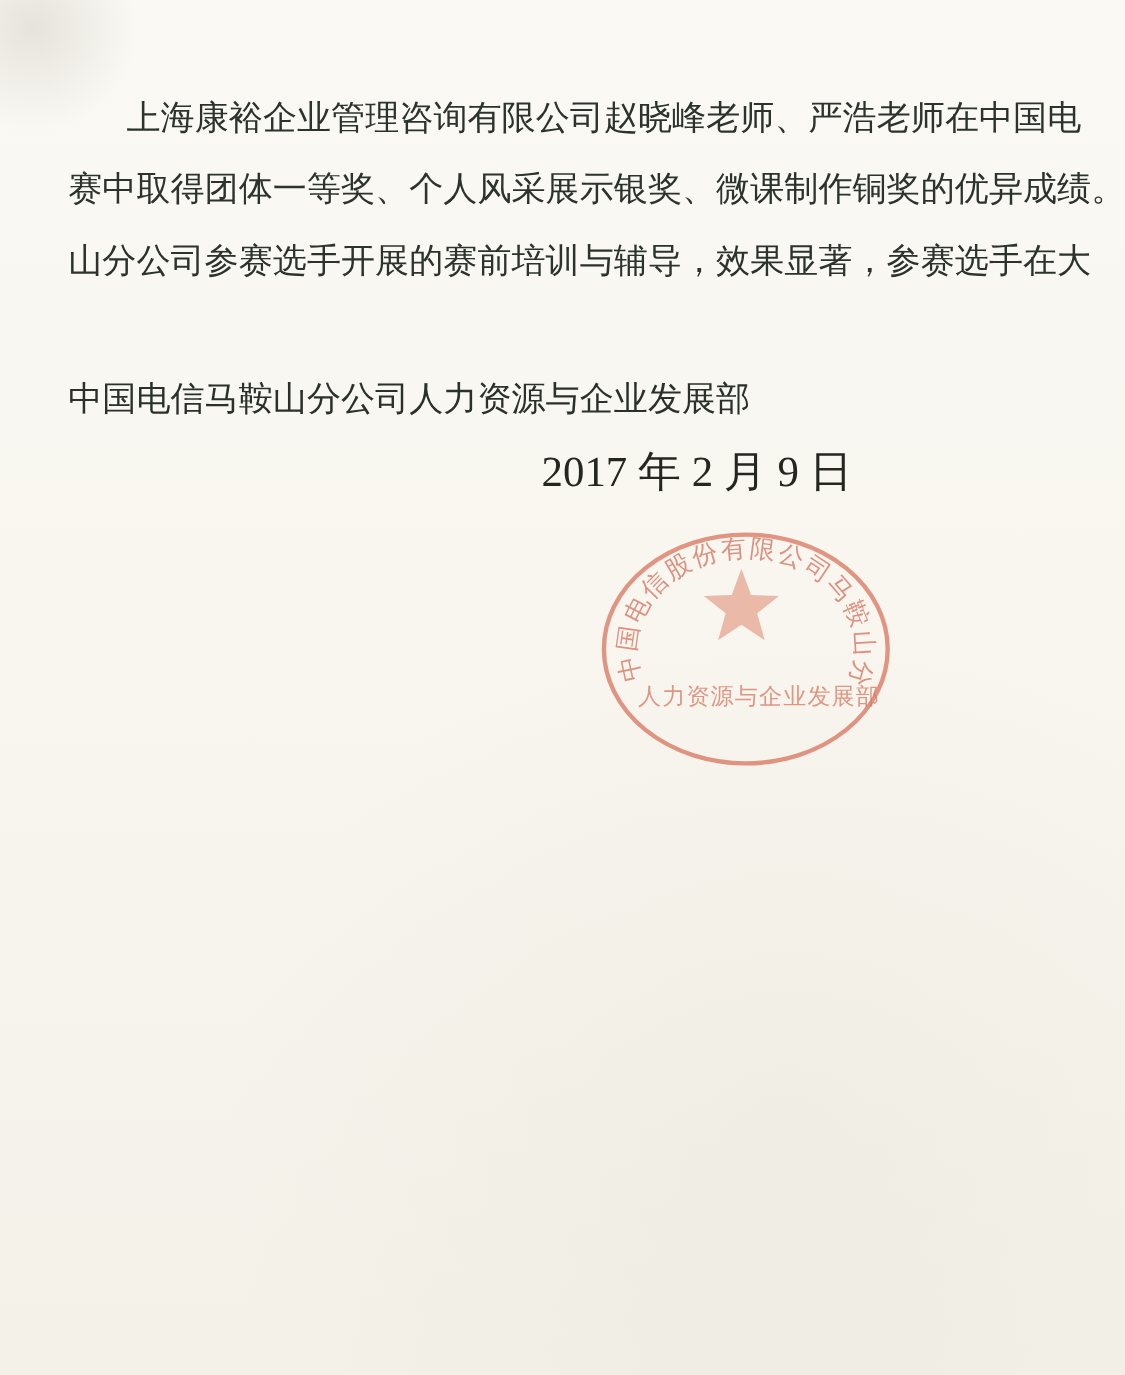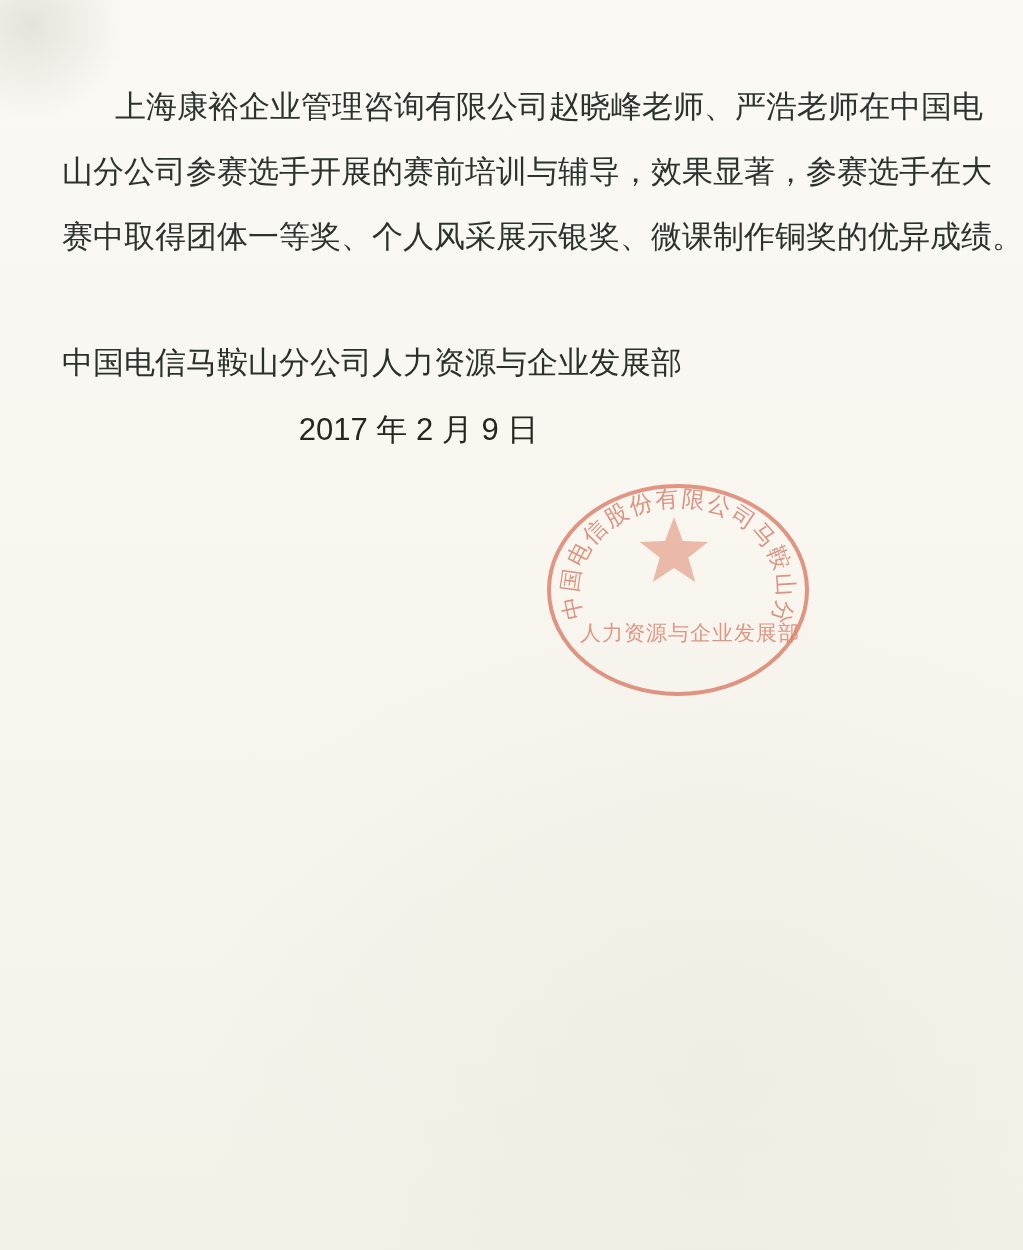--- a/index.html
+++ b/index.html
@@ -53,27 +53,27 @@
   .signature {
     margin-top: 61px;
     font-size: 31px;
     line-height: 65px;
     height: 65px;
     text-align: left;
     color: #29312a;
   }
   .date-line {
     margin-top: 2px;
-    font-size: 31px;
+    font-size: 39px;
     line-height: 65px;
     height: 65px;
-    text-align: center;
+    text-align: right;
     padding-right: 188px;
     color: #24261f;
-    font-family: Liberation Sans, sans-serif;
+    font-family: Liberation Serif, serif;
   }
   .stamp {
     position: absolute;
     left: 543px;
     top: 480px;
     width: 270px;
     height: 220px;
     z-index: 2;
     mix-blend-mode: multiply;
     opacity: 0.9;
@@ -86,22 +86,22 @@
 </head>
 <body>
 
 <div class="page">
 
   <div class="doc">
 
 
     <div class="body-block">
       <div class="body-line indent">上海康裕企业管理咨询有限公司赵晓峰老师、严浩老师在中国电</div>
+      <div class="body-line">赛中取得团体一等奖、个人风采展示银奖、微课制作铜奖的优异成绩。</div>
       <div class="body-line">山分公司参赛选手开展的赛前培训与辅导，效果显著，参赛选手在大</div>
-      <div class="body-line">赛中取得团体一等奖、个人风采展示银奖、微课制作铜奖的优异成绩。</div>
     </div>
 
     <div class="signature">中国电信马鞍山分公司人力资源与企业发展部</div>
 
     <div class="date-line">2017 年 2 月 9 日</div>
 
   </div>
 
   <svg class="stamp" viewBox="0 0 270 220" xmlns="http://www.w3.org/2000/svg">
 

